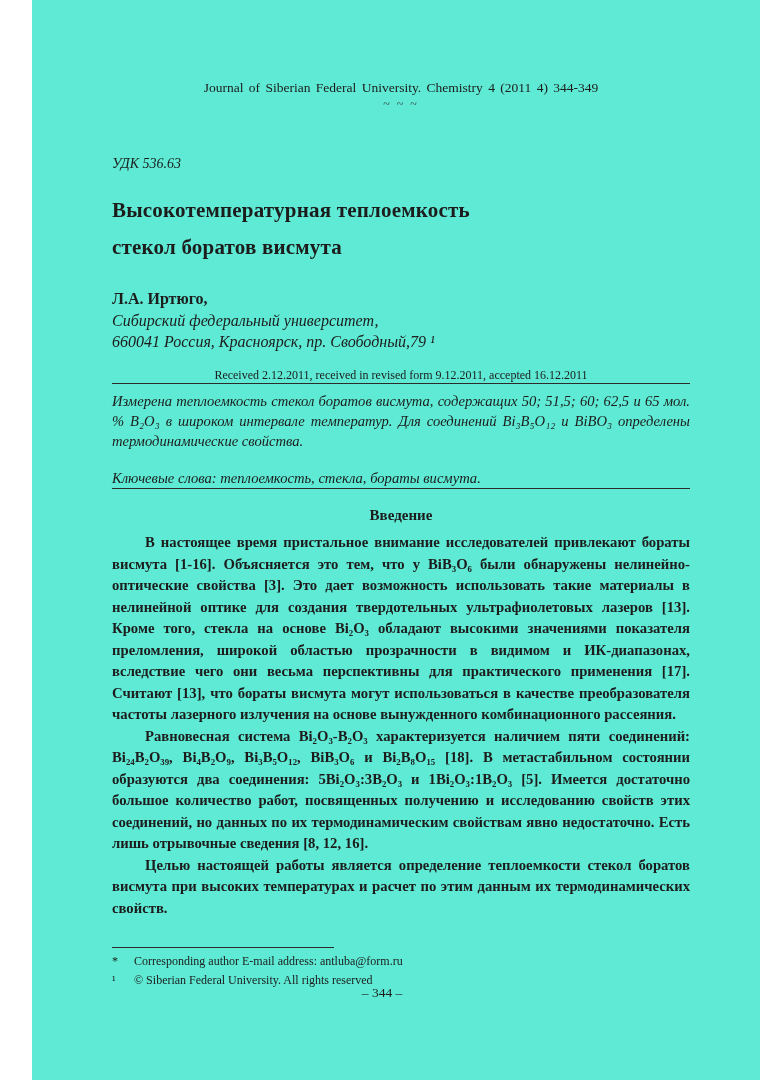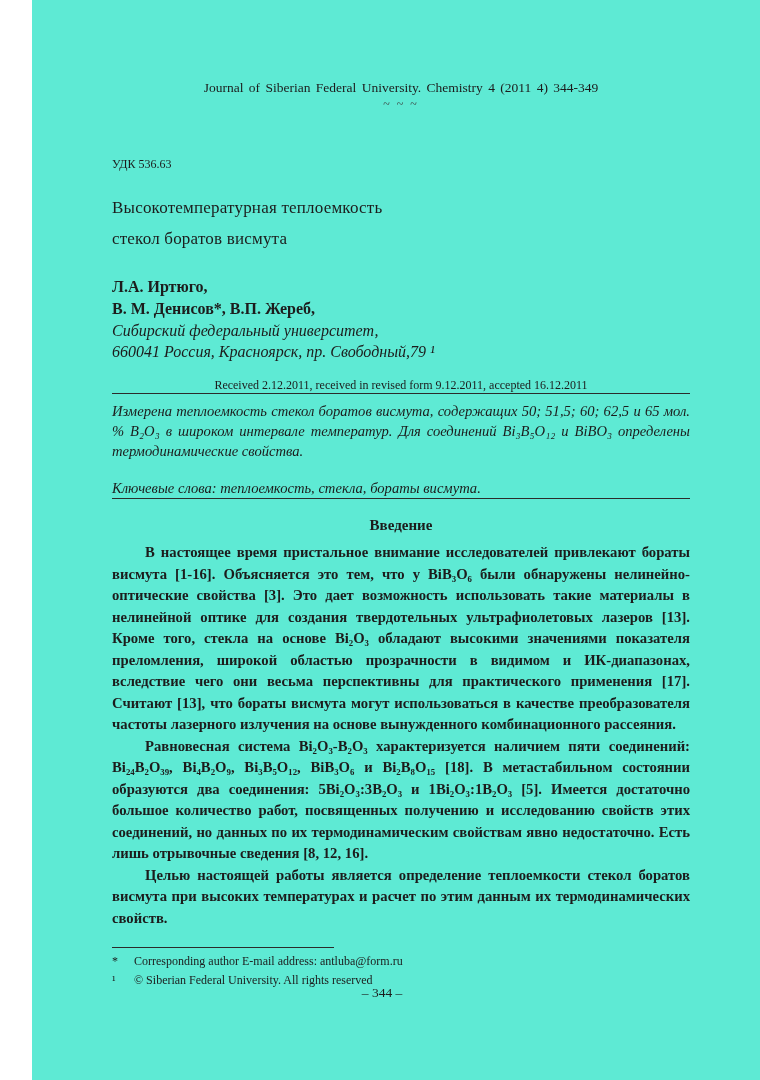--- a/index.html
+++ b/index.html
@@ -28,28 +28,29 @@
   .tilde-sep {
     margin-top: 2px;
     text-align: center;
     font-size: 12px;
     line-height: 12px;
     letter-spacing: 2px;
     color: #3a3a3a;
   }
   .udk {
     margin-top: 45px;
-    font-size: 12px;
+    font-size: 14px;
     line-height: 18px;
+    font-style: italic;
   }
   .title {
     margin-top: 19px;
-    font-size: 17px;
-    font-weight: normal;
-    line-height: 31px;
+    font-size: 21px;
+    font-weight: bold;
+    line-height: 37px;
     white-space: pre-line;
     letter-spacing: 0.2px;
   }
   .authors-block {
     margin-top: 22px;
     text-align: left;
   }
   .author-line {
     font-size: 16px;
     font-weight: bold;
@@ -140,21 +141,20 @@
     <div class="journal-header">Journal of Siberian Federal University. Chemistry 4 (2011 4) 344-349</div>
     <div class="tilde-sep">~ ~ ~</div>
 
     <div class="udk">УДК 536.63</div>
 
     <h1 class="title">Высокотемпературная теплоемкость
 стекол боратов висмута</h1>
 
     <div class="authors-block">
       <div class="author-line">Л.А. Иртюго,</div>
-      <div class="author-line">В. М. Денисов*, В.П. Жереб,</div>
       <div class="affil-line">Сибирский федеральный университет,</div>
       <div class="affil-line">660041 Россия, Красноярск, пр. Свободный,79 ¹</div>
     </div>
 
     <div class="received">Received 2.12.2011, received in revised form 9.12.2011, accepted 16.12.2011</div>
 
     <hr class="rule rule-top">
 
     <p class="abstract">Измерена теплоемкость стекол боратов висмута, содержащих 50; 51,5; 60; 62,5 и 65 мол. % B₂O₃ в широком интервале температур. Для соединений Bi₃B₅O₁₂ и BiBO₃ определены термодинамические свойства.</p>
 

